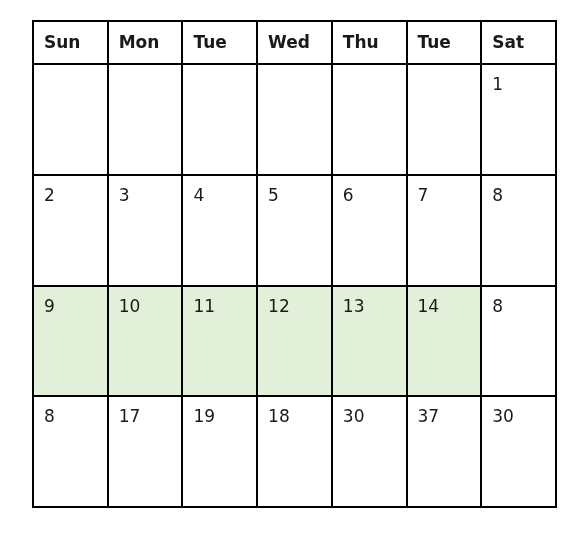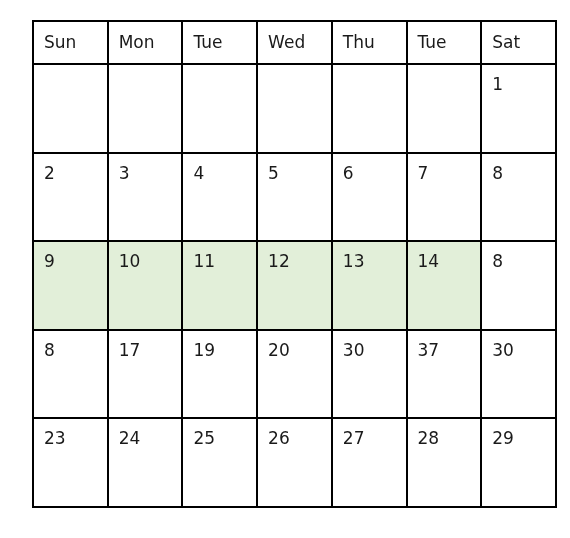--- a/index.html
+++ b/index.html
@@ -36,20 +36,21 @@
     vertical-align: top;
     text-align: left;
     font-weight: normal;
     color: #1a1a1a;
     font-size: 17px;
     line-height: 1;
     overflow: hidden;
   }
   table#calendar-table thead th {
     height: 41px;
+    font-weight: bold;
   }
   table#calendar-table tbody td {
     height: 74px;
   }
   .cell-inner {
     display: block;
     padding: 11px 0 0 10px;
     white-space: nowrap;
   }
   thead .cell-inner {
@@ -167,50 +168,27 @@
           <td>
             <span class="cell-inner">8</span>
           </td>
           <td>
             <span class="cell-inner">17</span>
           </td>
           <td>
             <span class="cell-inner">19</span>
           </td>
           <td>
-            <span class="cell-inner">20</span>
+            <span class="cell-inner">18</span>
           </td>
           <td>
             <span class="cell-inner">30</span>
           </td>
           <td>
             <span class="cell-inner">37</span>
           </td>
           <td>
             <span class="cell-inner">30</span>
           </td>
         </tr>
-        <tr>
-          <td>
-            <span class="cell-inner">23</span>
-          </td>
-          <td>
-            <span class="cell-inner">24</span>
-          </td>
-          <td>
-            <span class="cell-inner">25</span>
-          </td>
-          <td>
-            <span class="cell-inner">26</span>
-          </td>
-          <td>
-            <span class="cell-inner">27</span>
-          </td>
-          <td>
-            <span class="cell-inner">28</span>
-          </td>
-          <td>
-            <span class="cell-inner">29</span>
-          </td>
-        </tr>
       </tbody>
   </table>
 </div>
 
 </body></html>

